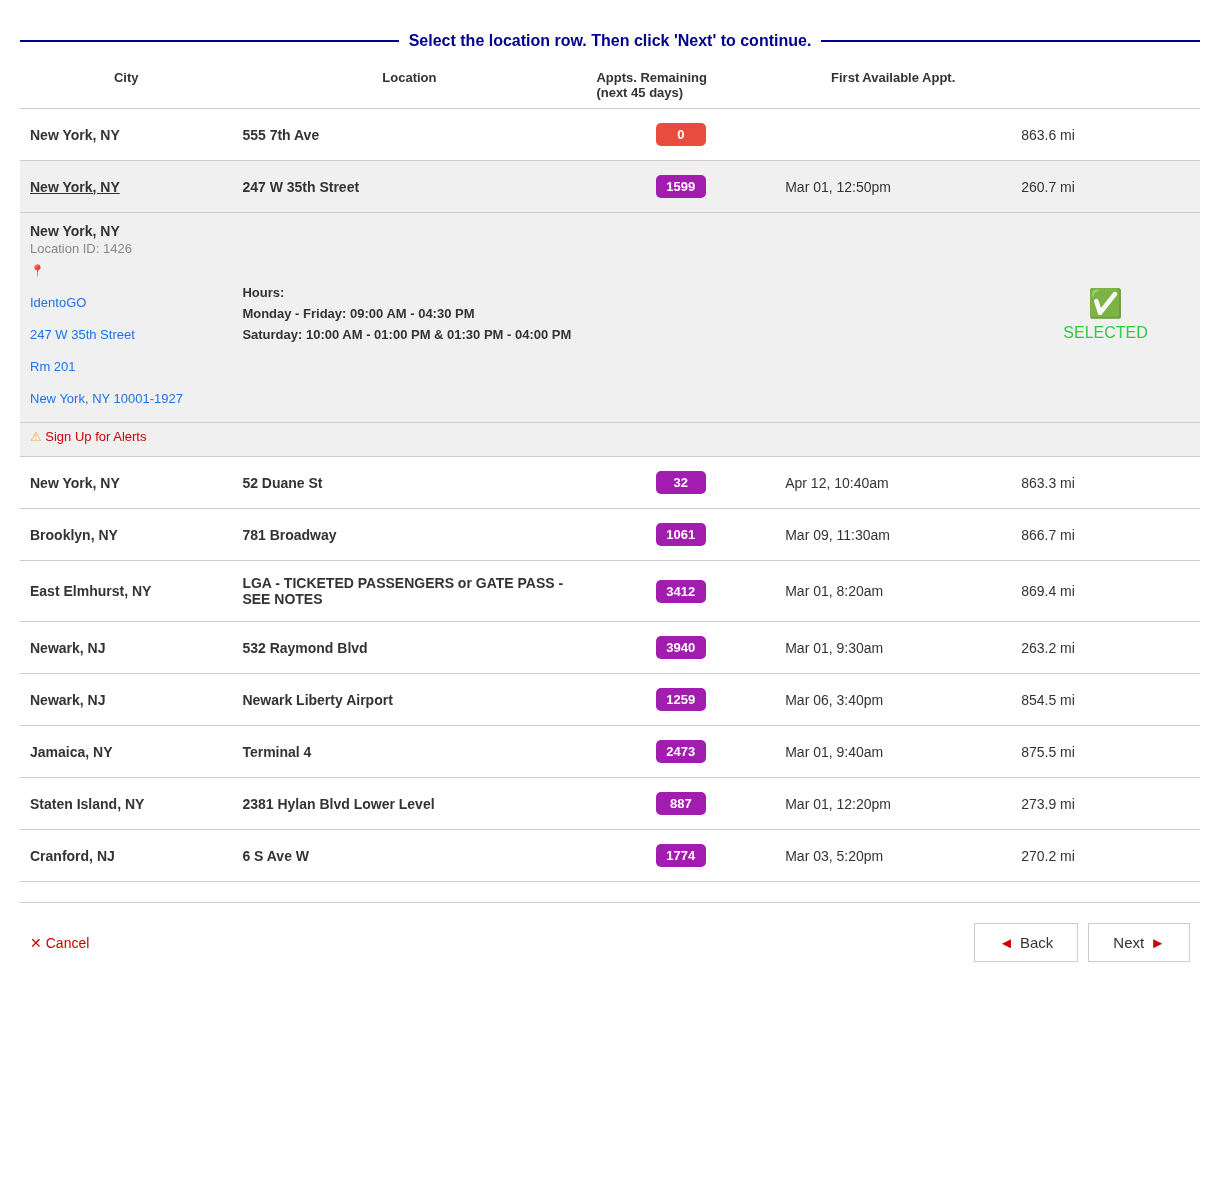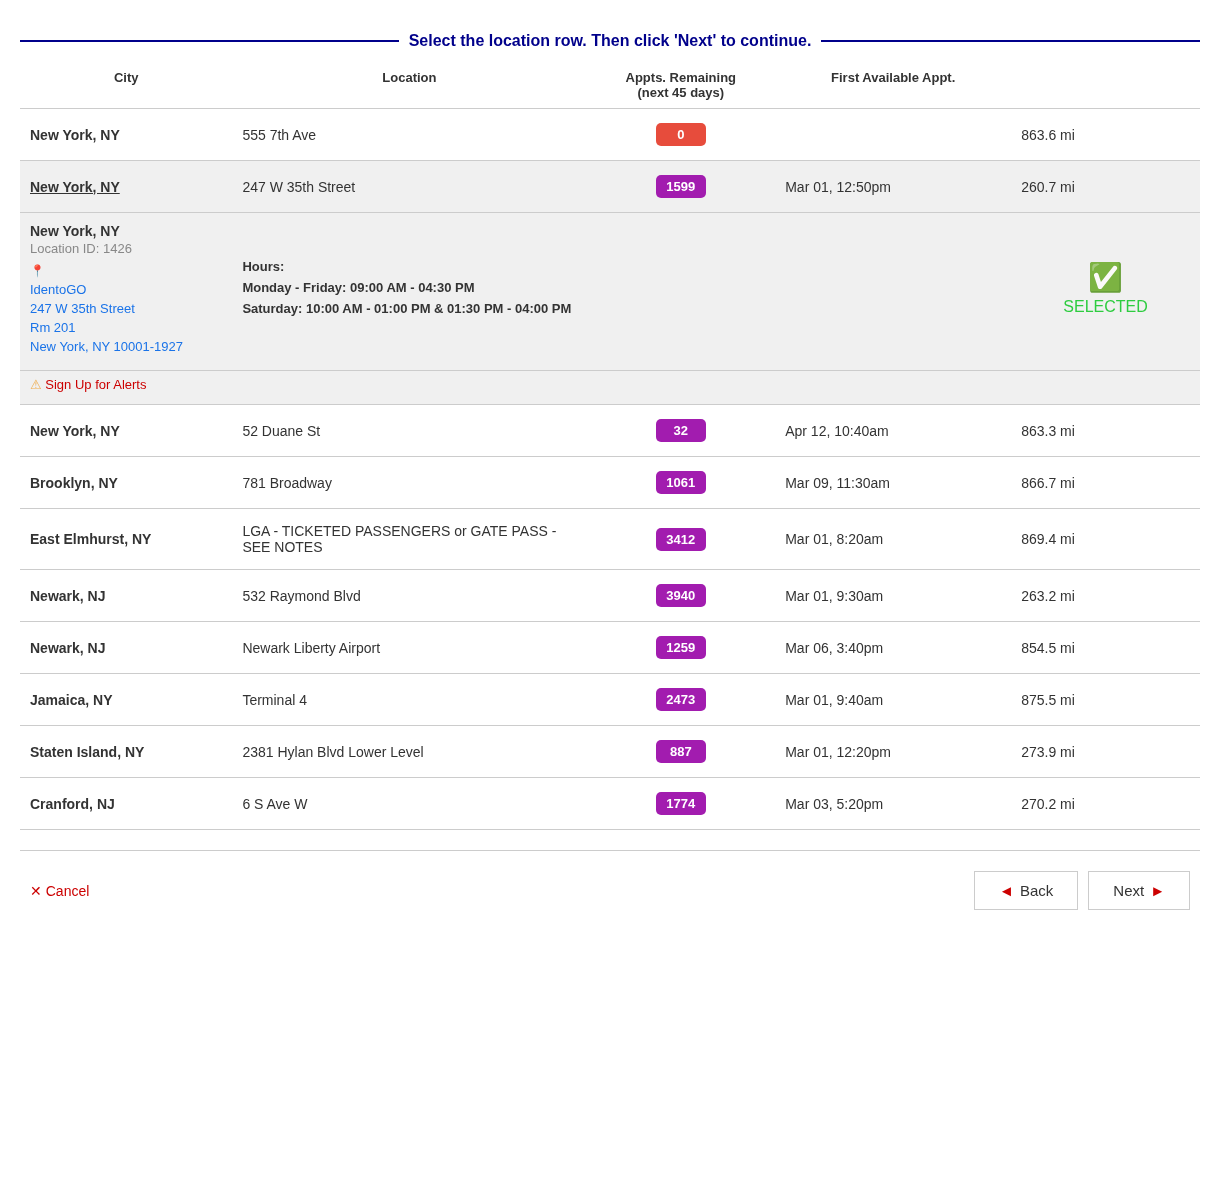--- a/index.html
+++ b/index.html
@@ -31,35 +31,35 @@
     .col-header {
       color: #333;
       font-weight: bold;
       font-size: 13px;
       padding: 8px 10px;
       vertical-align: top;
       border-bottom: 1px solid #ccc;
     }
 
     .col-header-appts {
-      text-align: center;
+      text-align: left;
     }
 
     tr.location-row {
       cursor: pointer;
       border-bottom: 1px solid #ccc;
     }
 
     tr.location-row td {
       padding: 14px 10px;
       vertical-align: middle;
     }
 
     .city-name { font-weight: bold; font-size: 14px; }
-    .location-name { font-weight: normal; font-size: 14px; }
+    .location-name { font-weight: bold; font-size: 14px; }
     .distance { font-size: 14px; color: #333; }
 
     .badge {
       display: inline-block;
       padding: 4px 8px;
       border-radius: 5px;
       color: #fff;
       font-weight: bold;
       font-size: 13px;
       text-align: center;
@@ -80,21 +80,21 @@
 
     
     tr.detail-row td {
       background: #f0f0f0;
       padding: 10px 10px 16px 10px;
       border-bottom: 1px solid #ccc;
     }
 
     .detail-left { vertical-align: top; }
     .detail-location-id { color: #888; font-size: 13px; margin-top: 2px; }
-    .detail-address-link { color: #1a73e8; font-size: 13px; text-decoration: none; display: block; margin-top: 4px; }
+    .detail-address-link { color: #1a73e8; font-size: 13px; text-decoration: none; display: block; margin-top: 17px; }
     .detail-pin { color: #1a73e8; font-size: 12px; }
 
     .detail-hours { font-size: 13px; line-height: 1.6; }
     .detail-hours .hours-title { font-weight: bold; }
 
     .selected-badge {
       display: flex;
       flex-direction: column;
       align-items: center;
       gap: 4px;

